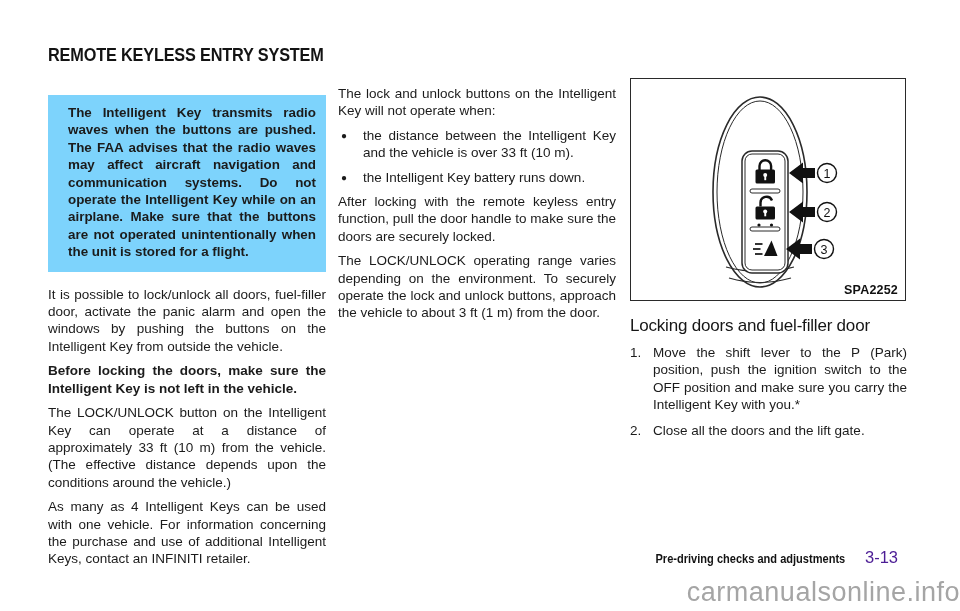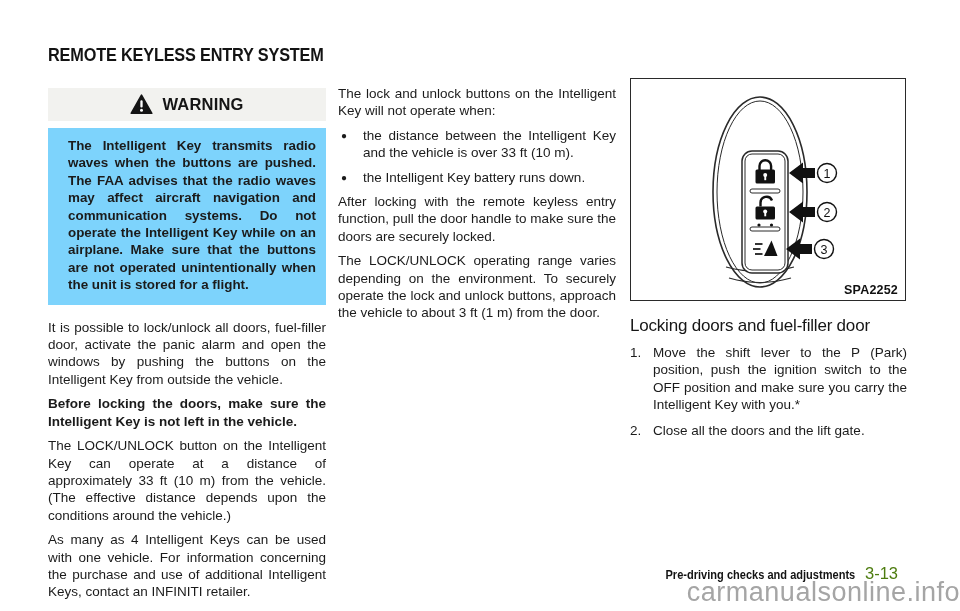--- a/index.html
+++ b/index.html
@@ -34,46 +34,36 @@
   .figure-code{position:absolute;right:7px;bottom:3px;font-size:12.5px;font-weight:bold;color:#111;letter-spacing:0.2px;}
 
   .h2-heading{margin:0 0 9px 0;font-size:17px;font-weight:normal;line-height:20px;max-width:252px;
         letter-spacing:-0.2px;color:#161616;}
   .h3-heading{margin:15px 0 8px 0;font-size:17px;font-weight:normal;letter-spacing:-0.2px;color:#161616;white-space:nowrap;}
 
   .list-item{display:flex;margin:0 0 8px 0;font-size:13.5px;line-height:17.4px;}
   .list-num{flex:0 0 23px;}
   .list-text{flex:1;text-align:justify;}
 
-  .footer{position:absolute;top:564px;right:62px;display:flex;align-items:baseline;gap:10px;}
+  .footer{position:absolute;top:548px;right:62px;display:flex;align-items:baseline;gap:20px;}
   .footer-label{font-weight:bold;font-size:13px;white-space:nowrap;transform:scaleX(0.85);
         transform-origin:right bottom;color:#131313;}
-  .footer-page{font-size:16.5px;color:#4d7c0f;}
+  .footer-page{font-size:16.5px;color:#4c1d95;}
 
   .watermark{position:absolute;top:577px;right:0px;font-size:27px;color:#a5a5a5;white-space:nowrap;letter-spacing:0.5px;}
 </style>
 </head>
 <body>
 
 <div class="page">
 
   <h1 class="section-title">REMOTE KEYLESS ENTRY SYSTEM</h1>
 
   <div class="col col1">
     <div class="warning-box">
-      <div class="warning-header">
-        <span style="display:inline-flex;">
-          <svg width="23" height="21" viewBox="0 0 23 21">
-            <path d="M11.5 1.2 L21.8 19.3 H1.2 Z" fill="#151515" stroke="#151515" stroke-width="1.6" stroke-linejoin="round"></path>
-            <rect x="10.35" y="6.3" width="2.3" height="7.2" rx="1.1" fill="#ffffff"></rect>
-            <circle cx="11.5" cy="16.2" r="1.5" fill="#ffffff"></circle>
-          </svg>
-        </span>
-        <span class="warning-title">WARNING</span>
-      </div>
       <div class="warning-gap"></div>
       <div class="warning-body">The Intelligent Key transmits radio waves when the buttons are pushed. The FAA advises that the radio waves may affect aircraft navigation and communication systems. Do not operate the Intelligent Key while on an airplane. Make sure that the buttons are not operated unintentionally when the unit is stored for a flight.</div>
     </div>
     <p class="body-text">It is possible to lock/unlock all doors, fuel-filler door, activate the panic alarm and open the windows by pushing the buttons on the Intelligent Key from outside the vehicle.</p>
     <p class="body-text bold-para">Before locking the doors, make sure the Intelligent Key is not left in the vehicle.</p>
     <p class="body-text">The LOCK/UNLOCK button on the Intelligent Key can operate at a distance of approximately 33 ft (10 m) from the vehicle. (The effective distance depends upon the conditions around the vehicle.)</p>
     <p class="body-text">As many as 4 Intelligent Keys can be used with one vehicle. For information concerning the purchase and use of additional Intelligent Keys, contact an INFINITI retailer.</p>
   </div>
 
   <div class="col col2">

